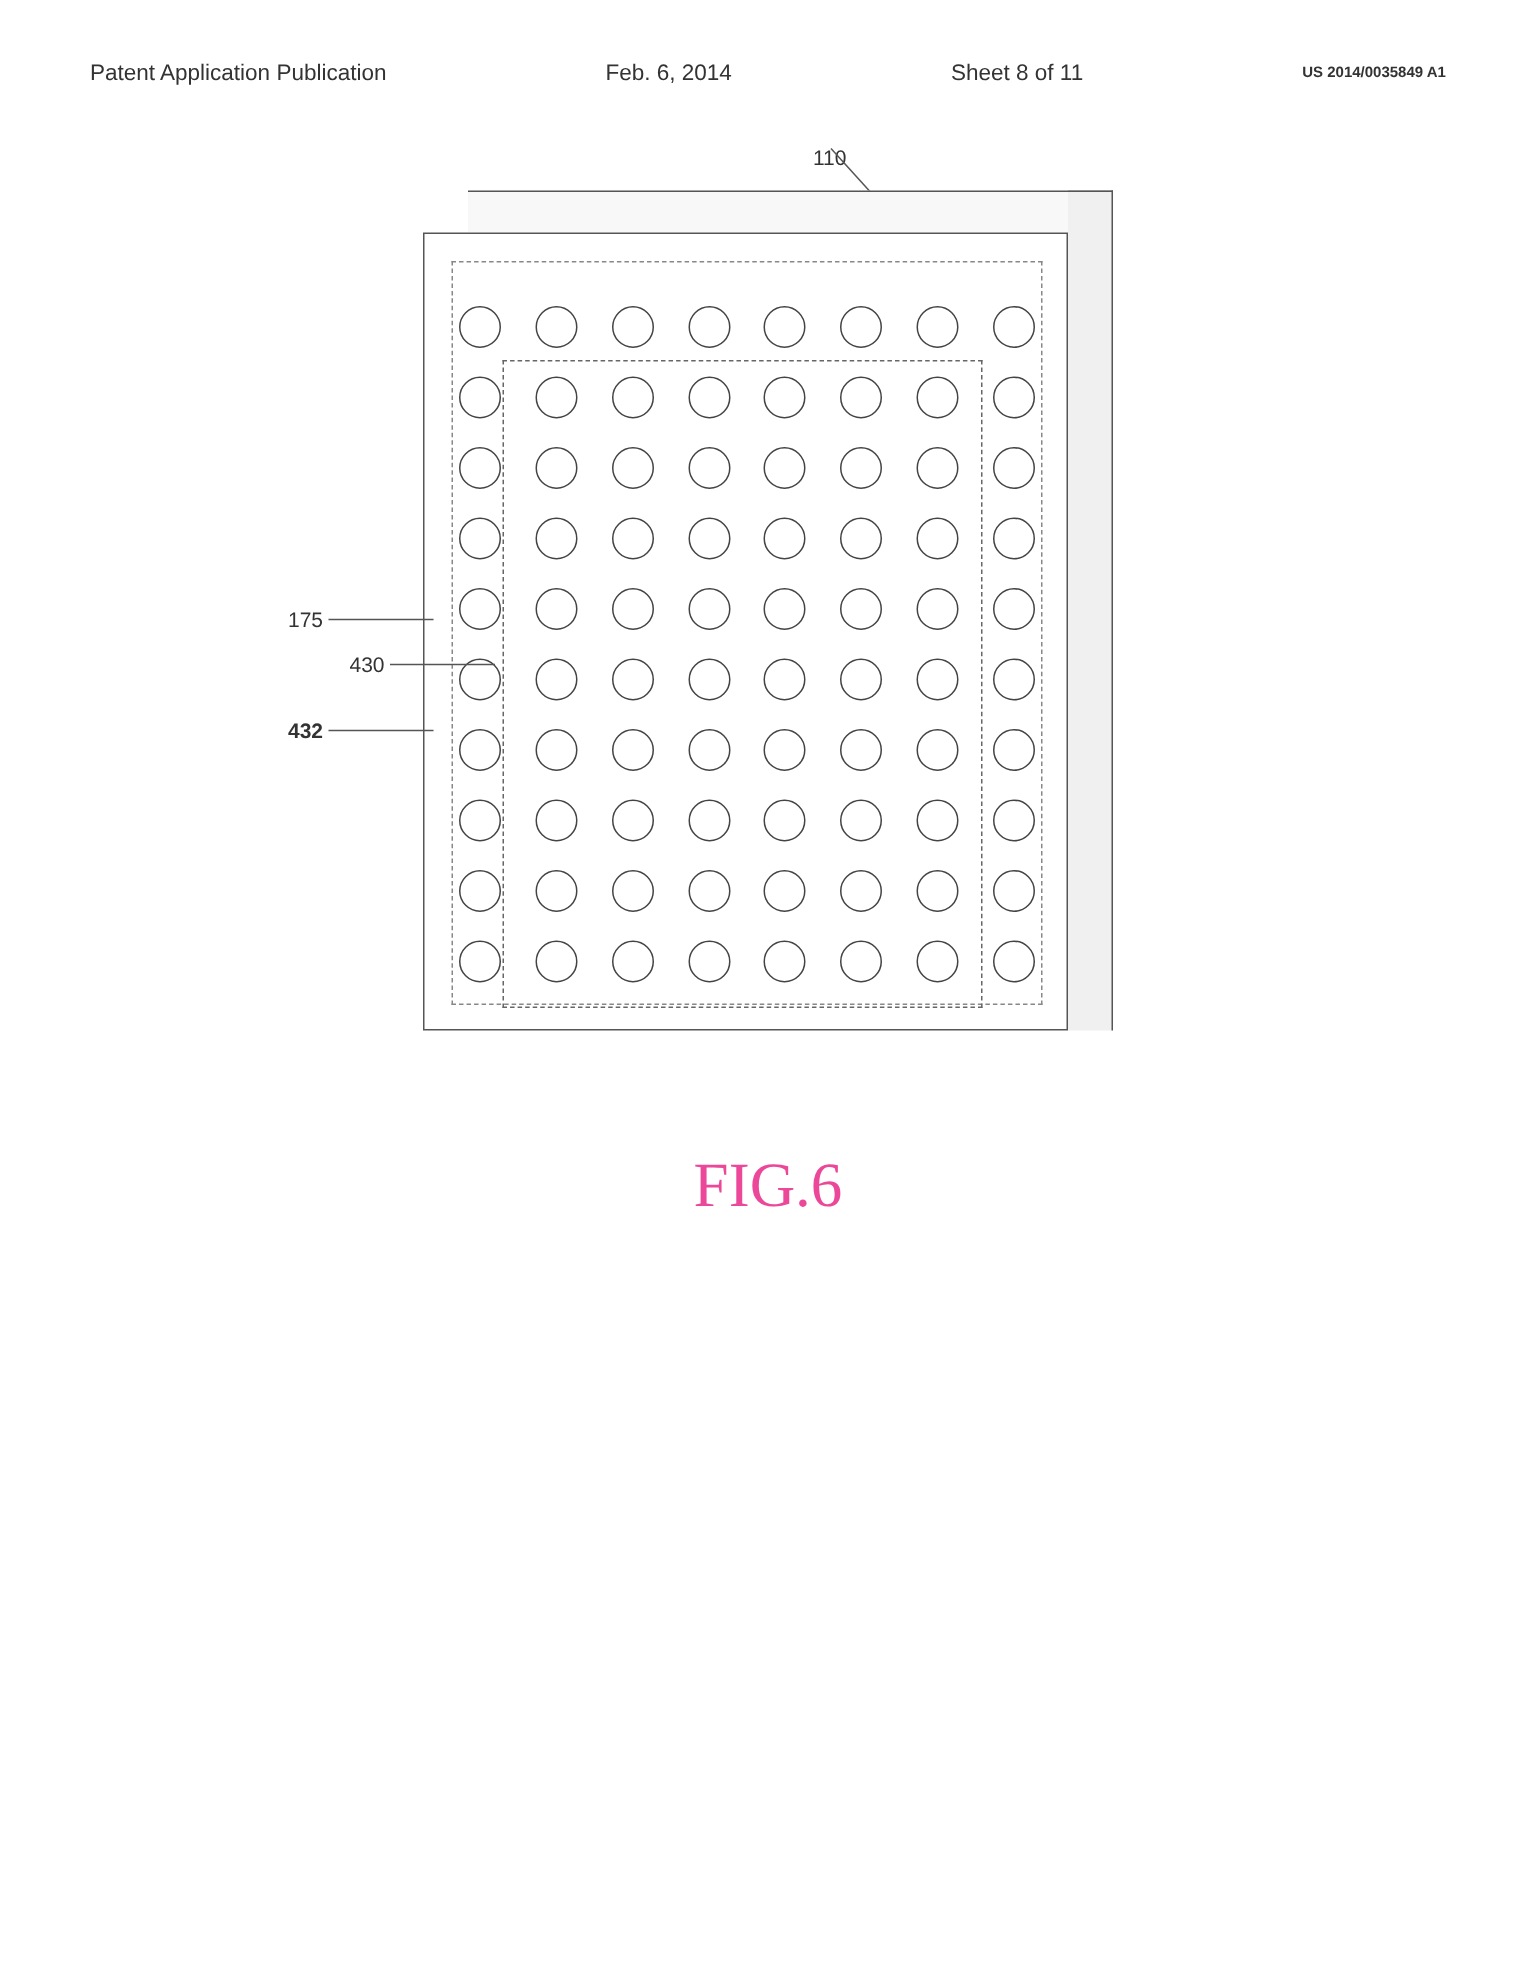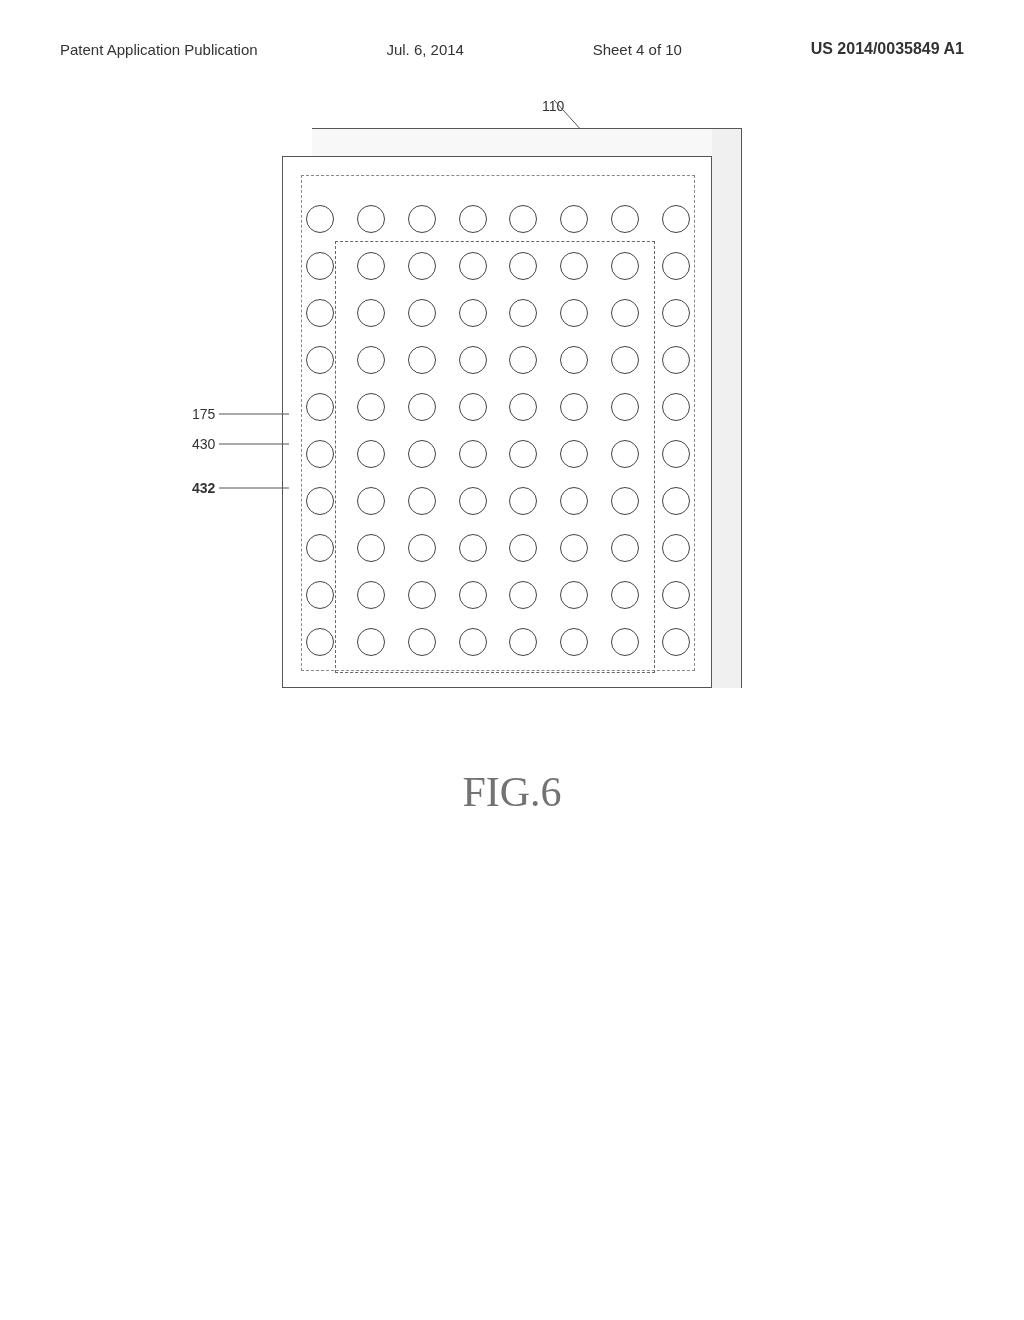--- a/index.html
+++ b/index.html
@@ -24,21 +24,21 @@
       color: #333;
       font-weight: normal;
     }
 
     .header-center {
       font-size: 15px;
       color: #333;
     }
 
     .header-right {
-      font-size: 16px;
+      font-size: 10px;
       color: #333;
       font-weight: bold;
       text-align: center;
     }
 
     .main-content {
       display: flex;
       flex-direction: column;
       align-items: center;
       margin-top: 60px;
@@ -136,32 +136,32 @@
       left: 52px;
       width: 320px;
       height: 432px;
       border: 1.5px dashed #666;
     }
 
     
     .fig-label {
       font-size: 42px;
       font-family: 'Times New Roman', serif;
-      color: #737373;
+      color: #ec4899;
       text-align: center;
       margin-top: 80px;
     }
   </style>
 </head>
 <body>
 
 <div class="header">
   <span class="header-left">Patent Application Publication</span>
-  <span class="header-center">Jul. 6, 2014</span>
-  <span class="header-center">Sheet 4 of 10</span>
+  <span class="header-center">Feb. 6, 2014</span>
+  <span class="header-center">Sheet 8 of 11</span>
   <span class="header-right">US 2014/0035849 A1</span>
 </div>
 
 <div class="main-content">
 
   <div class="diagram-container">
 
     <div style="position:absolute; top:-30px; left:290px; font-size:14px; color:#333;">110</div>
 
     <svg style="position:absolute; top:-30px; left:0; width:520px; height:80px; overflow:visible;">
@@ -426,21 +426,21 @@
     </div>
 
     <div style="position:absolute; top:278px; left:-60px; display:flex; align-items:center;">
       <span style="font-size:14px; color:#333;">175</span>
       <svg width="80" height="2" style="overflow:visible; margin-left:4px;">
         <line x1="0" y1="1" x2="70" y2="1" stroke="#555" stroke-width="1"></line>
       </svg>
     </div>
 
     <div style="position:absolute; top:308px; left:-60px; display:flex; align-items:center;">
-      <span style="font-size:14px; color:#333;">430</span>
+      <span style="font-size:14px; color:#333;margin-left:41px;">430</span>
       <svg width="80" height="2" style="overflow:visible; margin-left:4px;">
         <line x1="0" y1="1" x2="70" y2="1" stroke="#555" stroke-width="1"></line>
       </svg>
     </div>
 
     <div style="position:absolute; top:352px; left:-60px; display:flex; align-items:center;">
       <span style="font-size:14px; color:#333;font-weight:bold;">432</span>
       <svg width="80" height="2" style="overflow:visible; margin-left:4px;">
         <line x1="0" y1="1" x2="70" y2="1" stroke="#555" stroke-width="1"></line>
       </svg>

